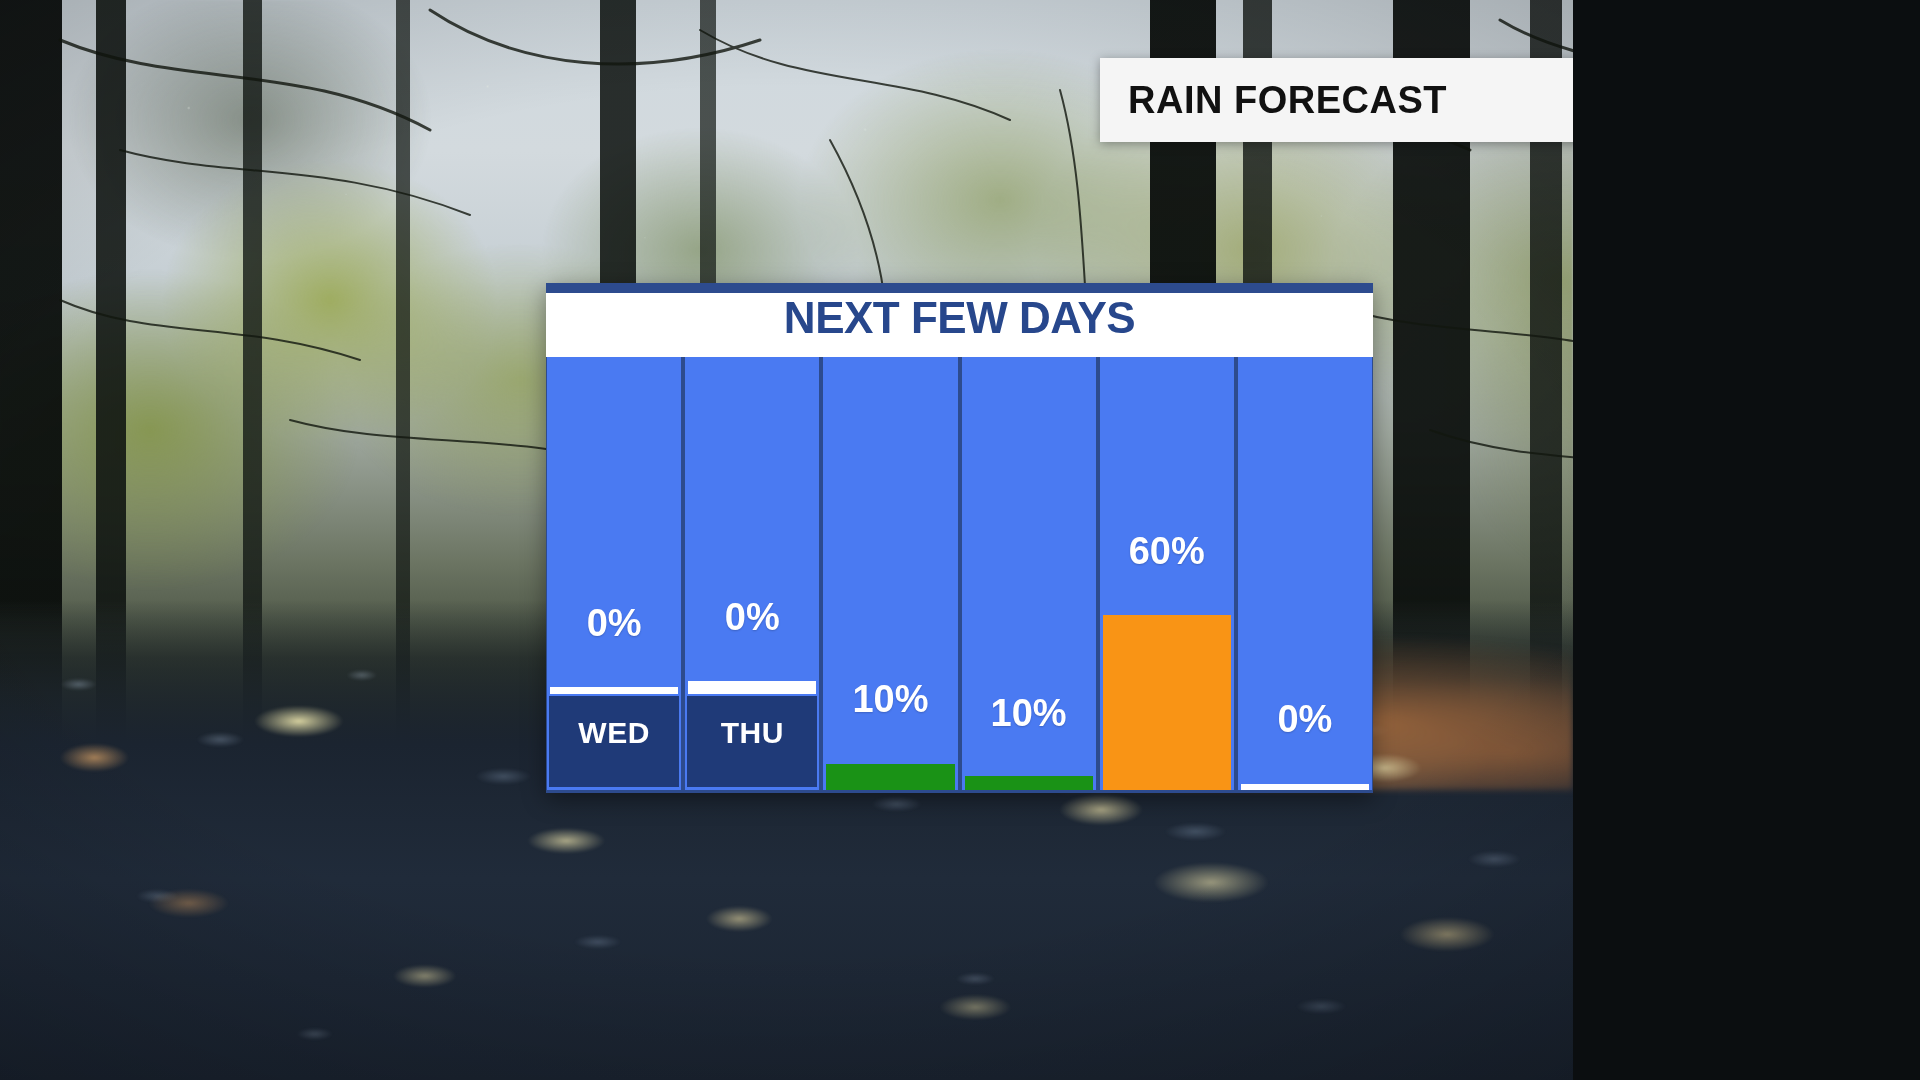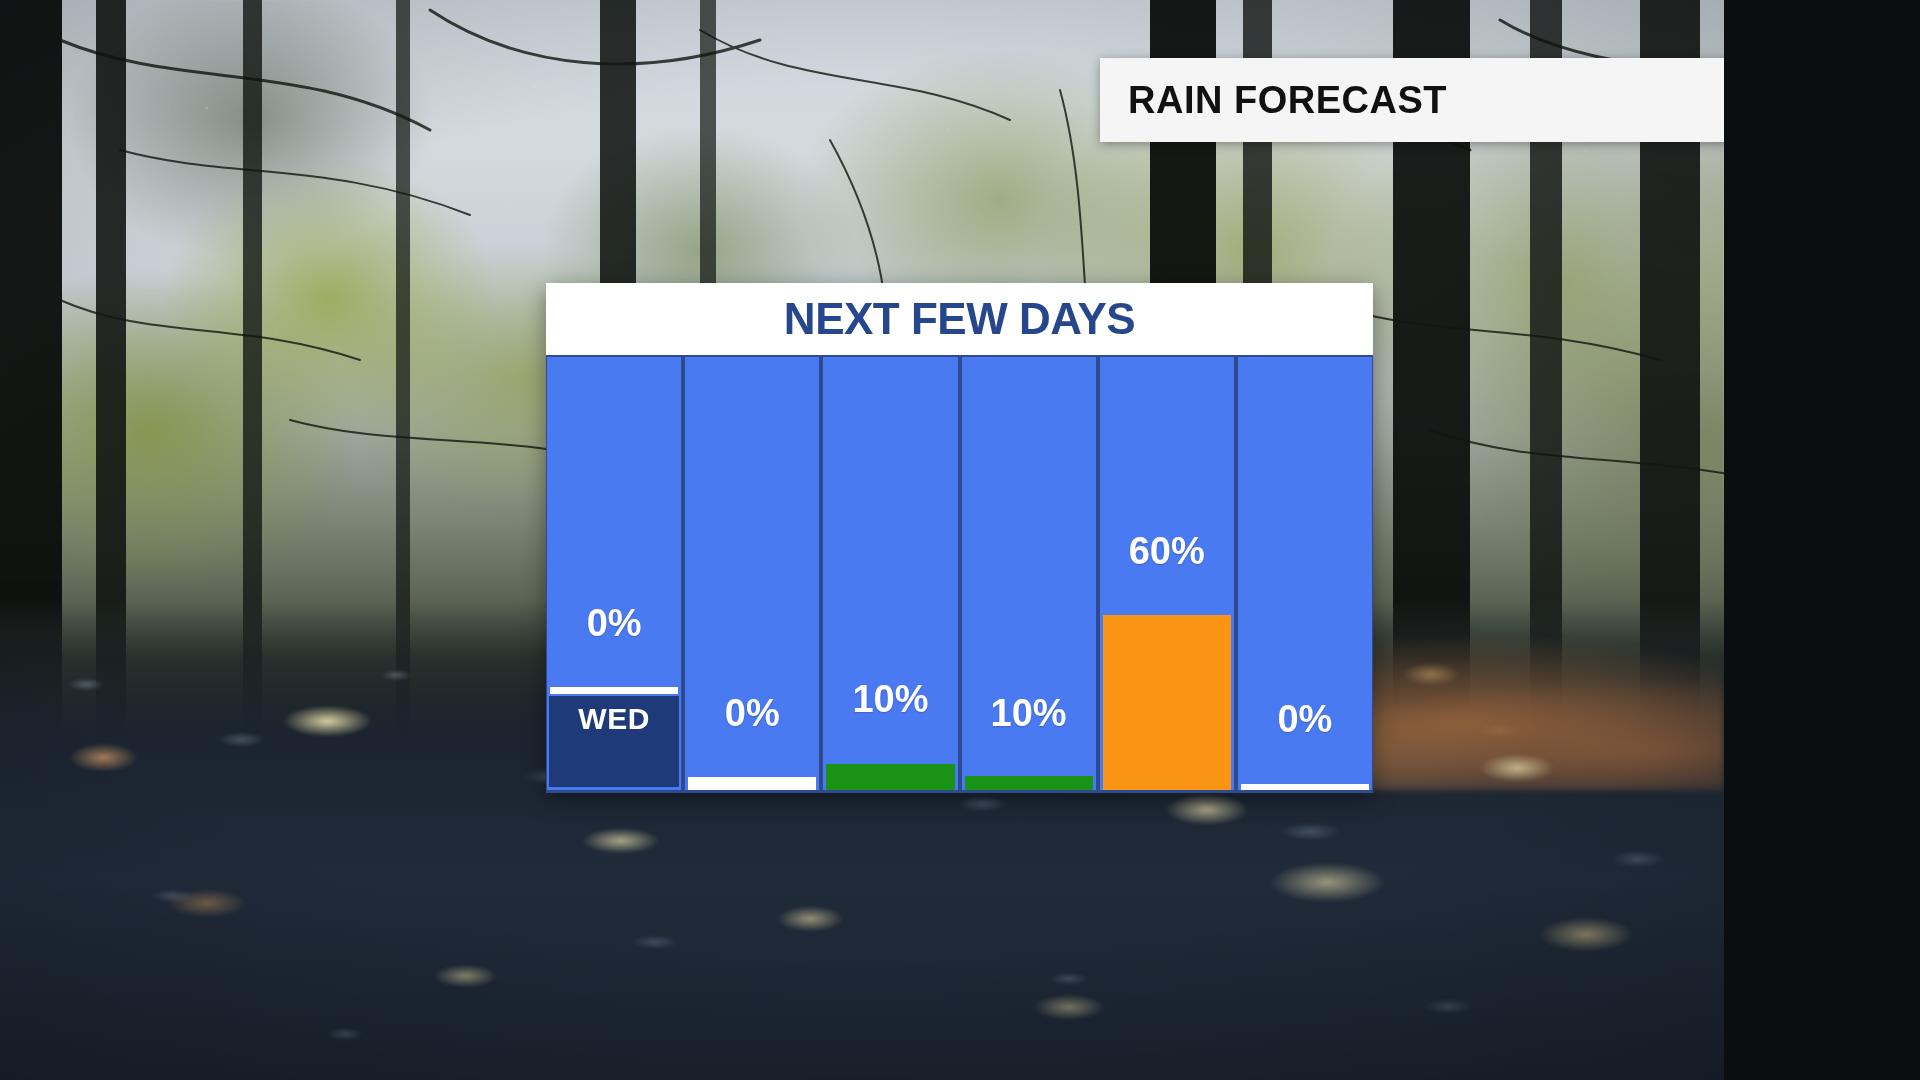--- a/index.html
+++ b/index.html
@@ -5,21 +5,21 @@
 <style>
   * { margin:0; padding:0; box-sizing:border-box; }
   html, body {
     width:1920px; height:1080px;
     overflow:hidden;
     font-family:"Liberation Sans", sans-serif;
     background:#0b0e10;
   }
 
   
-  #stage { position:relative; width:1724px; height:1080px; overflow:hidden; }
+  #stage { position:relative; width:1573px; height:1080px; overflow:hidden; }
 
   .bg { position:absolute; inset:0; }
 
   
   .bg-sky {
     background:
       linear-gradient(180deg,
         #cfd8de 0%, #d3dade 14%, #c6cfd4 26%,
         #9fa89f 40%, #6c7563 52%, #3e4738 62%, #232a22 72%, #151a16 80%, #10140f 100%);
   }
@@ -163,21 +163,21 @@
   
   #panel {
     position:absolute;
     left:546px; top:283px; width:827px; height:510px;
     background:#2d4b8e;
     box-shadow:0 6px 22px rgba(0,0,0,.40);
   }
   #panel-title {
     height:72px;
     background:#ffffff;
-    display:flex; align-items:center; justify-content:center;
+    display:flex; align-items:flex-start; justify-content:center;margin-top:10px;
   }
   #panel-title .title-text {
     color:#27478c;
     font-size:44px;
     font-weight:bold;
     letter-spacing:-.5px;
     white-space:nowrap;
   }
 
   #cols {
@@ -222,21 +222,21 @@
 
   
   .day {
     flex:0 0 96px;
     background:#1f3a78;
     border:2px solid #4a7af2;
     border-bottom-width:3px;
     display:flex;
     align-items:flex-start;
     justify-content:center;
-    padding-top:6px;
+    padding-top:20px;
   }
   .day-text {
     color:#ffffff;
     font-size:30px;
     font-weight:bold;
     letter-spacing:.5px;
   }
 </style>
 </head>
 <body>
@@ -291,20 +291,23 @@
         <div class="day">
           <span class="day-text">WED</span>
         </div>
       </div>
 
       <div class="col">
         <div class="plot">
           <div class="pct" style="bottom: 58px; color: rgb(255, 255, 255);">0%</div>
           <div class="bar" style="height: 13px; background: rgb(255, 255, 255);"></div>
         </div>
+        <div class="day">
+          <span class="day-text">THU</span>
+        </div>
       </div>
 
       <div class="col">
         <div class="plot">
           <div class="pct" style="bottom: 72px; color: rgb(255, 255, 255);">10%</div>
           <div class="bar" style="height: 26px; background: rgb(26, 146, 22);"></div>
         </div>
       </div>
 
       <div class="col">

